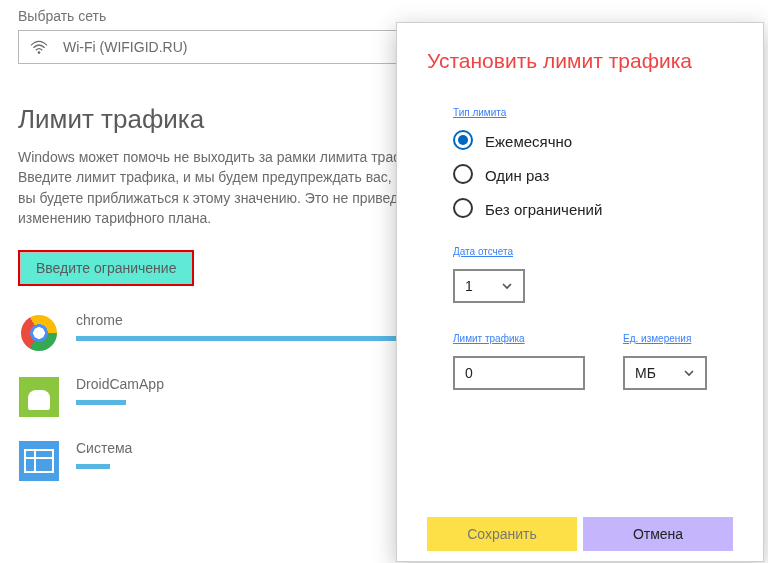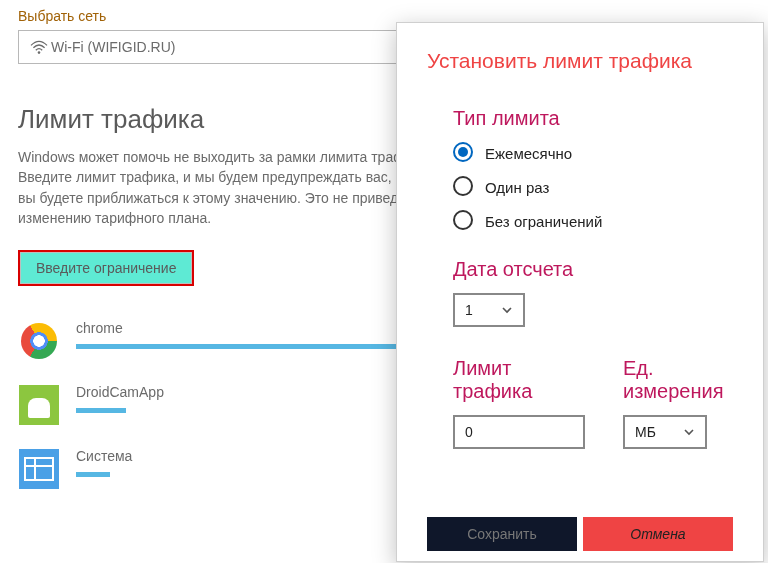--- a/index.html
+++ b/index.html
@@ -11,30 +11,30 @@
     width: 768px; height: 563px;
     overflow: hidden;
     position: relative;
   }
   .page {
     padding: 8px 18px 0 18px;
     width: 768px;
   }
   .sel-label {
     font-size: 14px;
-    color: #a16207;
+    color: #737373;
     margin-bottom: 6px;
   }
   .net-select {
     border: 1px solid #b8b8b8;
     height: 34px;
     display: flex;
     align-items: center;
     padding: 0 10px;
-    gap: 2px;
+    gap: 14px;
     width: 732px;
   }
   .wifi-icon svg { display:block; }
   .net-select-text { font-size: 14px; color:#6b6b6b; }
   h2.section {
     font-weight: 400;
     font-size: 26px;
     color: #5a5a5a;
     margin: 40px 0 12px 0;
   }
@@ -49,21 +49,21 @@
     display: inline-block;
     border: 2px solid #d80000;
     background: #5eead4;
     color: #5a5a5a;
     font-size: 14px;
     padding: 8px 16px;
     text-shadow: 0 0 0 rgba(0,0,0,0);
     box-shadow: inset 0 0 0 1px #bdbdbd;
   }
   .apps {
-    margin-top: 34px;
+    margin-top: 26px;
   }
   .app-row {
     display: flex;
     align-items: flex-start;
     gap: 16px;
     margin-bottom: 22px;
   }
   .app-icon {
     width: 42px; height: 42px;
     display:flex; align-items:center; justify-content:center;
@@ -134,23 +134,24 @@
   .dialog-title {
     font-size: 21px;
     font-weight: 400;
     color: #ef4444;
     margin-bottom: 34px;
   }
   .dialog .inner {
     padding-left: 26px;
   }
   .field-label {
-    font-size: 20px;
-    color: #be185d;
+    font-size: 10px;
+    color: #3b82f6;
     margin-bottom: 12px;
+    text-decoration: underline;
   }
   .radio-group { margin-bottom: 28px; }
   .radio {
     display:flex; align-items:flex-end; gap:12px;
     margin-bottom: 14px;
     font-size: 15px;
     color:#222;
     cursor: pointer;
   }
   .radio .r-outer{
@@ -187,26 +188,26 @@
   .text-input { width: 132px; }
 
   .dialog-footer {
     position:absolute;
     left:30px; right:30px; bottom: 10px;
     display:flex; gap: 6px;
   }
   .dlg-btn {
     flex:1;
     height: 34px;
-    background:#0f172a;
+    background:#fde047;
     border:none;
     font-size:14px;
     color:#777;
   }
-  .dlg-btn.cancel { color:#222; background:#ef4444;font-style:italic; }
+  .dlg-btn.cancel { color:#222; background:#c4b5fd; }
 
   .gap-block { height: 26px; }
 </style>
 </head>
 <body>
 
 <div class="page">
   <div class="sel-label">Выбрать сеть</div>
   <div class="net-select">
     <span class="wifi-icon">

